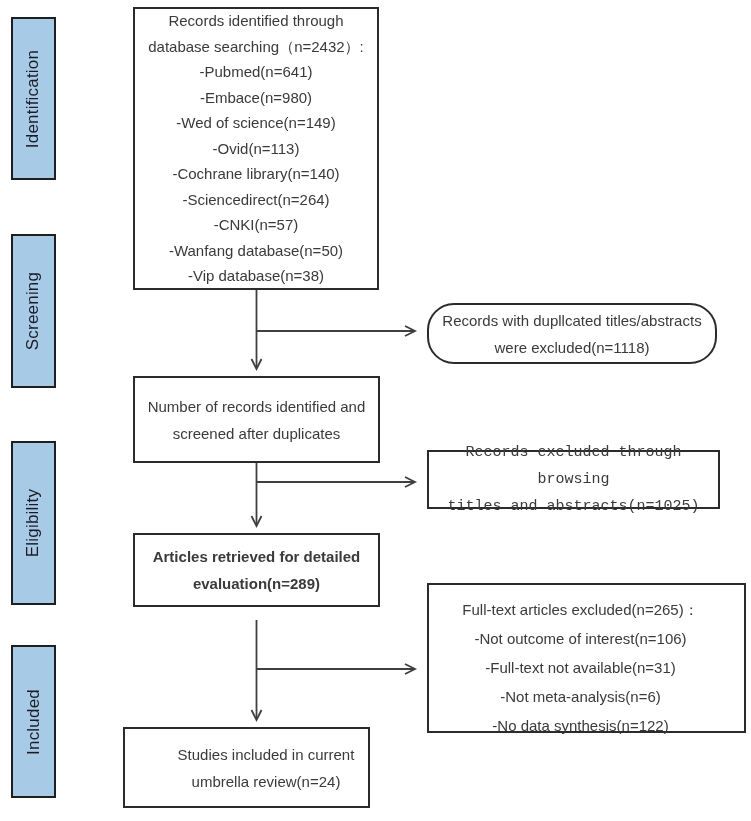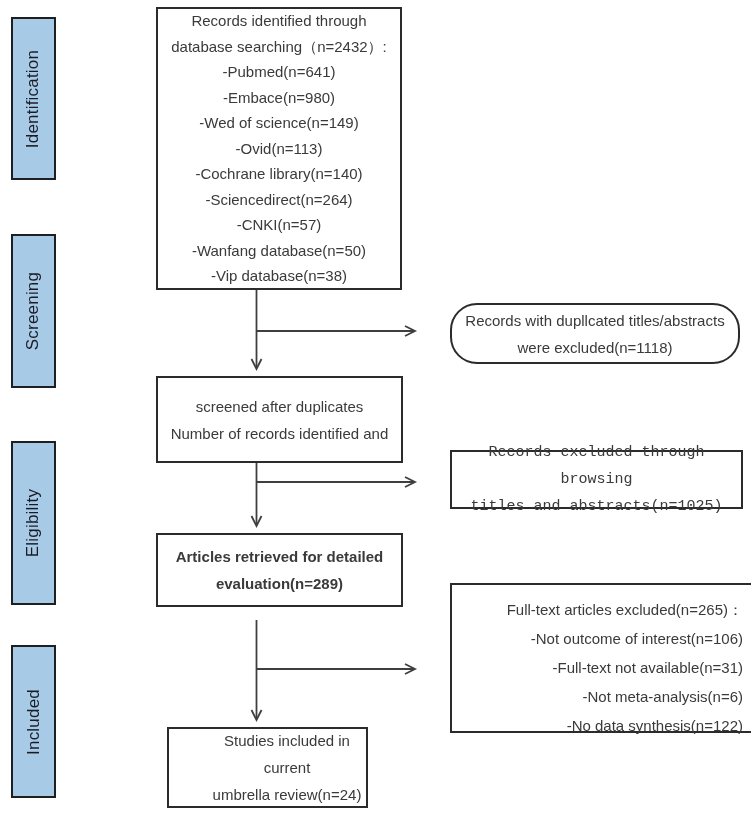--- a/index.html
+++ b/index.html
@@ -37,34 +37,33 @@
     position: absolute;
     border: 2px solid #2b2b2b;
     box-sizing: border-box;
     background: #ffffff;
     color: #3a3a3a;
     font-size: 15px;
     display: flex;
     flex-direction: column;
     justify-content: center;
     text-align: center;
-    margin-left: 23px;
   }
   .flow-box .line { line-height: 25.5px; }
   .flow-box.compact .line { line-height: 27px; }
   .flow-box.left-align {
-    text-align: right;
+    text-align: center;
     justify-content: flex-start;
     padding: 10px 24px 0 12px;
   }
   .flow-box.left-align .line { line-height: 29px; }
   #box-records-identified { left: 133px; top: 7px;  width: 246px; height: 283px; }
   #box-records-screened   { left: 133px; top: 376px; width: 247px; height: 87px; }
   #box-articles-retrieved { left: 133px; top: 533px; width: 247px; height: 74px; font-weight: bold; }
-  #box-studies-included   { left: 144px; top: 727px; width: 201px; height: 81px; padding-left: 39px; }
+  #box-studies-included   { left: 123px; top: 727px; width: 247px; height: 81px; padding-left: 39px; }
   #box-excl-duplicates    { left: 427px; top: 303px; width: 290px; height: 61px; border-radius: 27px; }
   #box-excl-browsing      { left: 427px; top: 450px; width: 293px; height: 59px; font-family: Liberation Mono, monospace; }
   #box-excl-fulltext      { left: 427px; top: 583px; width: 319px; height: 150px; }
   #stage-identification { top: 17px;  height: 163px; }
   #stage-screening      { top: 234px; height: 154px; }
   #stage-eligibility    { top: 441px; height: 164px; }
   #stage-included       { top: 645px; height: 153px; }
   #arrow-layer {
     position: absolute;
     left: 0; top: 0;
@@ -97,22 +96,22 @@
       <div class="line">-Embace(n=980)</div>
       <div class="line">-Wed of science(n=149)</div>
       <div class="line">-Ovid(n=113)</div>
       <div class="line">-Cochrane library(n=140)</div>
       <div class="line">-Sciencedirect(n=264)</div>
       <div class="line">-CNKI(n=57)</div>
       <div class="line">-Wanfang database(n=50)</div>
       <div class="line">-Vip database(n=38)</div>
     </div>
   <div class="flow-box compact" id="box-records-screened">
+      <div class="line">Number of records identified and</div>
       <div class="line">screened after duplicates</div>
-      <div class="line">Number of records identified and</div>
     </div>
   <div class="flow-box compact" id="box-articles-retrieved">
       <div class="line">Articles retrieved for detailed</div>
       <div class="line">evaluation(n=289)</div>
     </div>
   <div class="flow-box compact" id="box-studies-included">
       <div class="line">Studies included in current</div>
       <div class="line">umbrella review(n=24)</div>
     </div>
 

